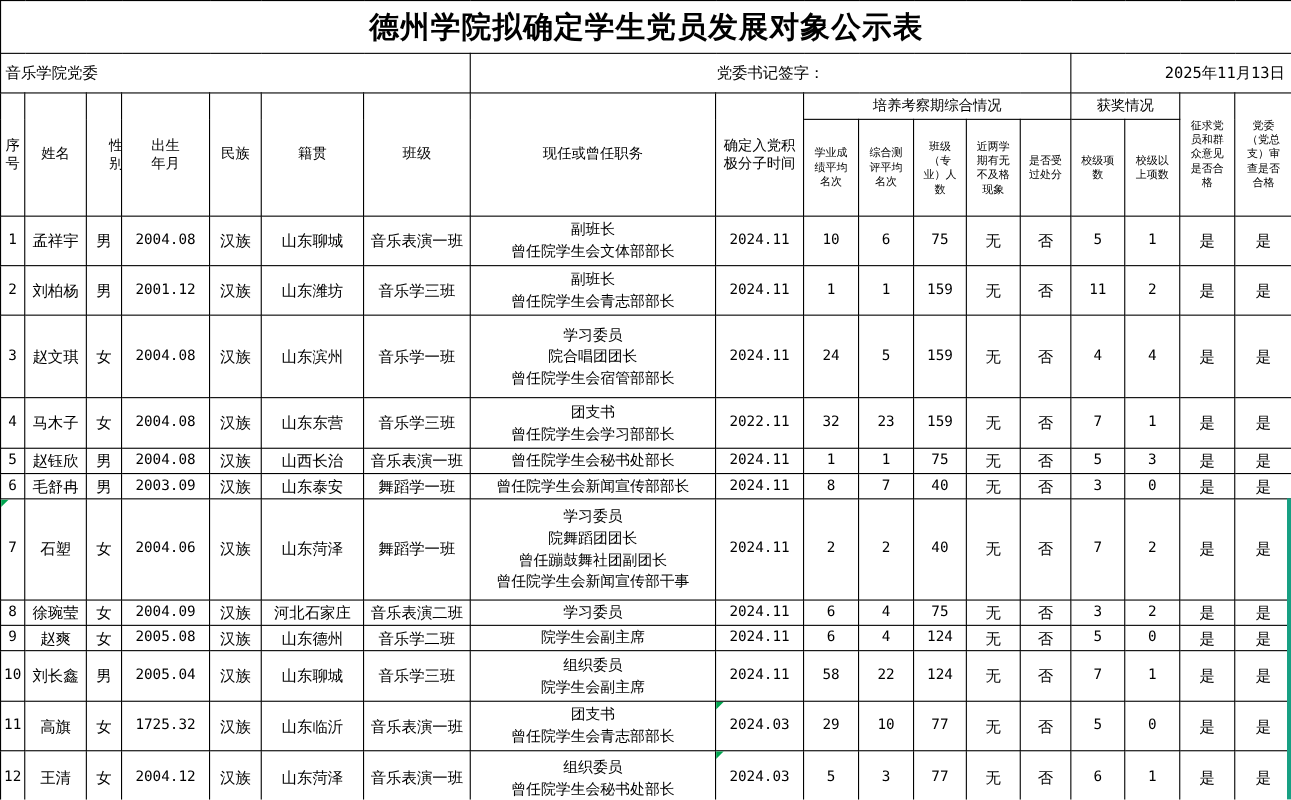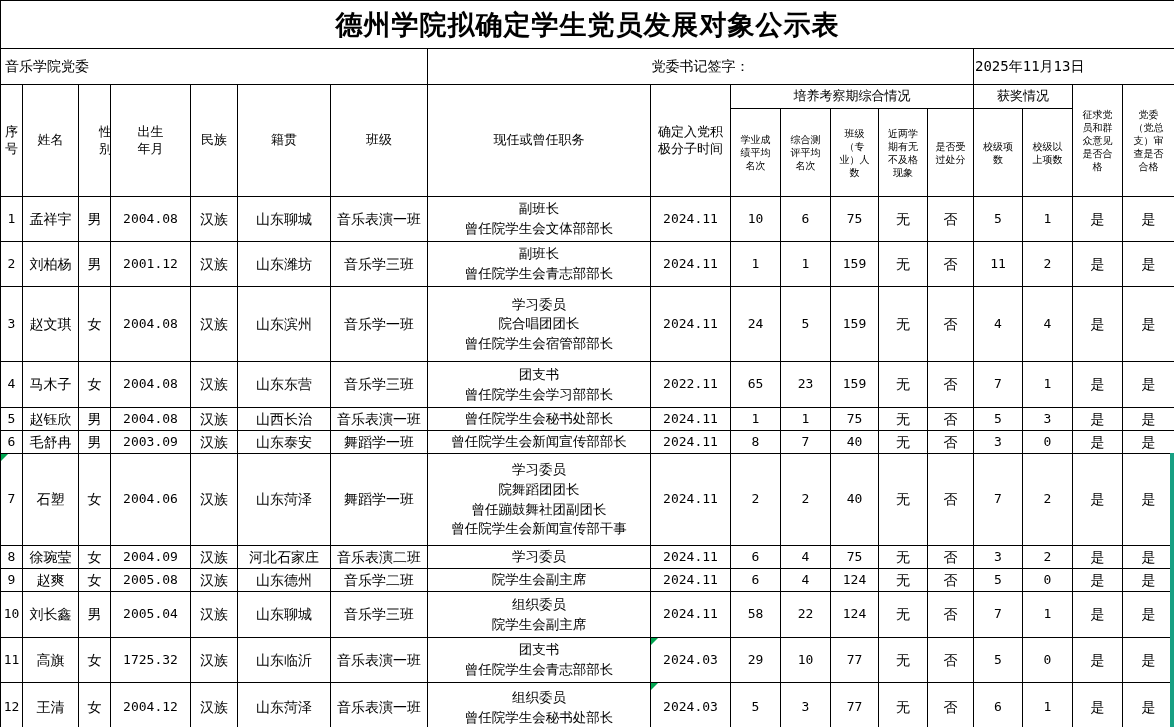--- a/index.html
+++ b/index.html
@@ -5,21 +5,21 @@
   * { box-sizing: border-box; }
   html,body { margin:0; padding:0; background:#fff; }
   body { font-family:"Liberation Sans", sans-serif; }
   .sheet { position:relative; width:1174px; height:727px; background:#fff; overflow:hidden; }
   table { border-collapse:collapse; table-layout:fixed; width:1174px; }
   td, th { border:1px solid #000; padding:0 1px; text-align:center; vertical-align:middle;
            overflow:hidden; position:relative; font-weight:normal; color:#000; }
   .title-cell { font-size:27px; font-weight:bold; letter-spacing:1px; border-bottom:1px solid #000; }
   .info-row td { font-size:14px; }
   .org-cell  { text-align:left; padding-left:4px; }
-  .date-cell { text-align:left; padding-right:6px; font-family:"DejaVu Sans Mono", monospace; font-size:13px;}
+  .date-cell { text-align:right; padding-right:6px; font-family:"DejaVu Sans Mono", monospace; font-size:13px;}
   th { white-space:pre-line; font-size:13px; line-height:1.3; }
   th.small { font-size:10px; }
   td.body-cell { font-size:14px; line-height:1.3; }
   td.mono { font-family:"DejaVu Sans Mono", monospace; font-size:13px; letter-spacing:0; }
   td.pos  { white-space:pre-line; font-size:13.5px; line-height:1.45; }
   td.flag::before { content:''; position:absolute; top:0; left:0; width:0; height:0;
                     border-top:7px solid var(--flag-color,#00A550); border-right:7px solid transparent; }
   .selection-strip { position:absolute; right:0; width:4px; }
 </style>
 </head>
@@ -173,21 +173,21 @@
           <td class="body-cell mono">4</td>
           <td class="body-cell">马木子</td>
           <td class="body-cell">女</td>
           <td class="body-cell mono">2004.08</td>
           <td class="body-cell">汉族</td>
           <td class="body-cell">山东东营</td>
           <td class="body-cell">音乐学三班</td>
           <td class="body-cell pos">团支书
 曾任院学生会学习部部长</td>
           <td class="body-cell mono">2022.11</td>
-          <td class="body-cell mono">65</td>
+          <td class="body-cell mono">32</td>
           <td class="body-cell mono">23</td>
           <td class="body-cell mono">159</td>
           <td class="body-cell">无</td>
           <td class="body-cell">否</td>
           <td class="body-cell mono">7</td>
           <td class="body-cell mono">1</td>
           <td class="body-cell">是</td>
           <td class="body-cell">是</td>
         </tr>
         <tr style="height: 23px;">

